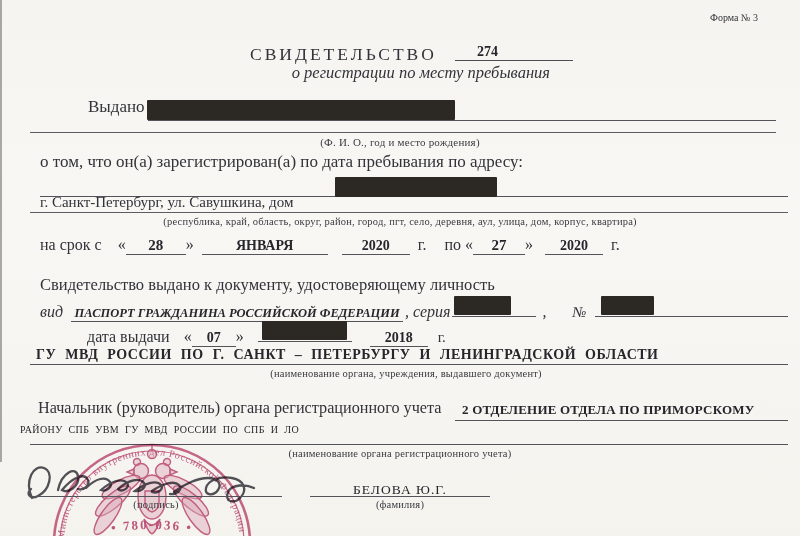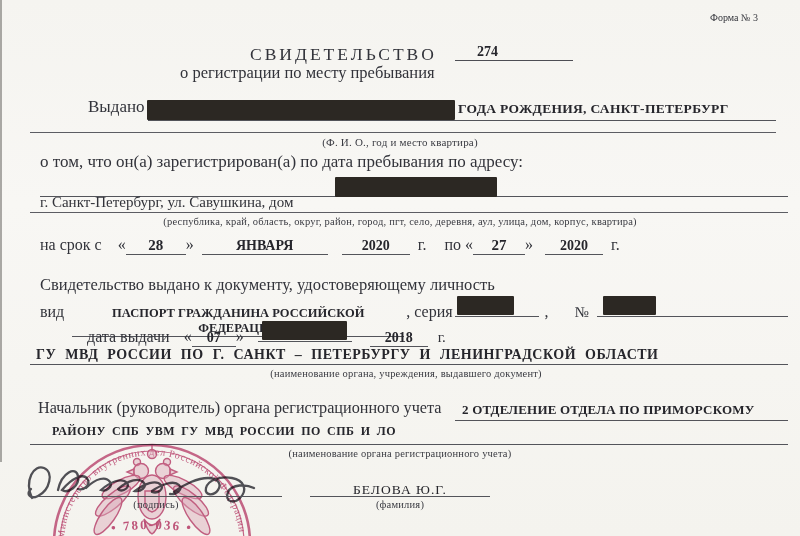--- a/index.html
+++ b/index.html
@@ -24,28 +24,27 @@
 <body>
 
 <div class="page">
 
   <div class="scan-edge"></div>
 
   <div class="abs" style="top:12px;right:42px;font-size:10px;">Форма № 3</div>
 
   <div class="abs" style="top:44px;left:250px;font-size:17.5px;letter-spacing:3px;">СВИДЕТЕЛЬСТВО</div>
   <div class="abs" style="top:44px;left:455px;width:118px;border-bottom:1.5px solid #4d4e54;font-size:14px;padding-left:22px;box-sizing:border-box;font-weight:bold;color:#26262c;">274</div>
-  <div class="abs" style="top:63px;left:180px;width:370px;text-align:left;font-size:16.5px;">о регистрации по месту пребывания</div>
+  <div class="abs" style="top:63px;left:180px;width:370px;text-align:right;font-size:16.5px;font-style:italic;">о регистрации по месту пребывания</div>
 
   <div class="abs" style="top:97px;left:88px;font-size:17px;">Выдано</div>
   <div class="rule" style="left:148px;right:24px;top:97px;height:23px;"></div>
   <div class="redact" style="left:147px;top:100px;width:308px;height:20px;"></div>
-  <div class="abs" style="top:101px;left:458px;font-size:13.5px;font-weight:bold;letter-spacing:.3px;color:#26262c;">ГОДА РОЖДЕНИЯ, САНКТ-ПЕТЕРБУРГ</div>
   <div class="rule-thin" style="left:30px;right:24px;top:132px;"></div>
-  <div class="caption" style="left:0;right:0;top:136px;font-size:11px;">(Ф. И. О., год и место квартира)</div>
+  <div class="caption" style="left:0;right:0;top:136px;font-size:11px;">(Ф. И. О., год и место рождения)</div>
 
   <div class="abs" style="top:152px;left:40px;font-size:17px;">о том, что он(а) зарегистрирован(а) по дата пребывания по адресу:</div>
   <div class="rule" style="left:40px;right:12px;top:174px;height:22px;"></div>
   <div class="abs" style="top:174px;left:40px;font-size:15px;margin-top:20px;">г. Санкт-Петербург, ул. Савушкина, дом</div>
   <div class="redact" style="left:335px;top:177px;width:162px;height:20px;"></div>
   <div class="rule-thin" style="left:30px;right:12px;top:212px;"></div>
   <div class="caption" style="left:0;right:0;top:216px;">(республика, край, область, округ, район, город, пгт, село, деревня, аул, улица, дом, корпус, квартира)</div>
 
   <div class="flexrow" style="top:236px;left:40px;right:12px;font-size:16px;">
     <span>на срок с</span>
@@ -58,21 +57,21 @@
     <span style="margin-left:18px;">по</span>
     <span style="margin-left:4px;">«</span>
     <span class="cell val" style="width:52px;font-size:15px;">27</span>
     <span>»</span>
     <span class="cell val" style="width:58px;margin-left:12px;font-size:14px;">2020</span>
     <span style="margin-left:8px;">г.</span>
   </div>
 
   <div class="abs" style="top:275px;left:40px;font-size:16.5px;">Свидетельство выдано к документу, удостоверяющему личность</div>
 
-  <div class="flexrow" style="top:297px;left:40px;right:12px;font-size:16px;">
+  <div class="flexrow" style="top:297px;left:40px;right:12px;font-size:16px;font-style:italic;">
     <span>вид</span>
     <span class="cell" style="width:332px;margin-left:8px;font-size:12.5px;color:#26262c;font-weight:600;">ПАСПОРТ ГРАЖДАНИНА РОССИЙСКОЙ ФЕДЕРАЦИИ</span>
     <span style="margin-left:2px;">, серия</span>
     <span class="cell" style="width:84px;margin-left:2px;position:relative;height:19px;">
         <span class="redact" style="left:2px;bottom:1px;width:57px;height:19px;"></span>
       </span>
     <span style="margin-left:6px;">,</span>
     <span style="margin-left:26px;font-size:15px;">№</span>
     <span class="cell" style="flex:1;margin-left:8px;position:relative;height:19px;">
         <span class="redact" style="left:6px;bottom:1px;width:53px;height:19px;"></span>
@@ -91,21 +90,21 @@
     <span style="margin-left:10px;font-size:15px;">г.</span>
   </div>
 
   <div class="abs" style="top:347px;left:36px;font-size:14px;letter-spacing:.5px;word-spacing:5px;color:#26262c;font-weight:600;">ГУ МВД РОССИИ ПО Г. САНКТ – ПЕТЕРБУРГУ И ЛЕНИНГРАДСКОЙ ОБЛАСТИ</div>
   <div class="rule" style="left:30px;right:12px;top:364px;"></div>
   <div class="caption" style="left:0;right:0;top:368px;padding-left:12px;">(наименование органа, учреждения, выдавшего документ)</div>
 
   <div class="abs" style="top:399px;left:38px;font-size:16.2px;">Начальник (руководитель) органа регистрационного учета</div>
   <div class="rule" style="left:455px;right:12px;top:399px;height:21px;"></div>
   <div class="abs" style="top:402px;left:462px;font-size:13px;letter-spacing:.2px;color:#26262c;font-weight:600;">2 ОТДЕЛЕНИЕ ОТДЕЛА ПО ПРИМОРСКОМУ</div>
-  <div class="abs" style="top:424px;left:52px;font-size:12px;letter-spacing:.4px;word-spacing:3px;color:#26262c;font-weight:700;">РАЙОНУ СПБ УВМ ГУ МВД РОССИИ ПО СПБ И ЛО</div>
+  <div class="abs" style="top:424px;left:20px;font-size:10px;letter-spacing:.4px;word-spacing:3px;color:#26262c;font-weight:400;">РАЙОНУ СПБ УВМ ГУ МВД РОССИИ ПО СПБ И ЛО</div>
   <div class="rule" style="left:30px;right:12px;top:444px;"></div>
   <div class="caption" style="left:0;right:0;top:448px;">(наименование органа регистрационного учета)</div>
 
   <svg class="stamp abs" style="left:47px;top:437px;" width="210" height="210" viewBox="0 0 210 210">
     <defs>
       <path id="ringPath" d="M 17,106 A 88,88 0 1 1 193,106"></path>
       <path id="codePath" d="M 50,98 Q 105,86 160,98"></path>
     </defs>
     <g fill="none" stroke="#c4517c" opacity=".85">
       <circle cx="105" cy="106" r="98" stroke-width="2.6"></circle>

